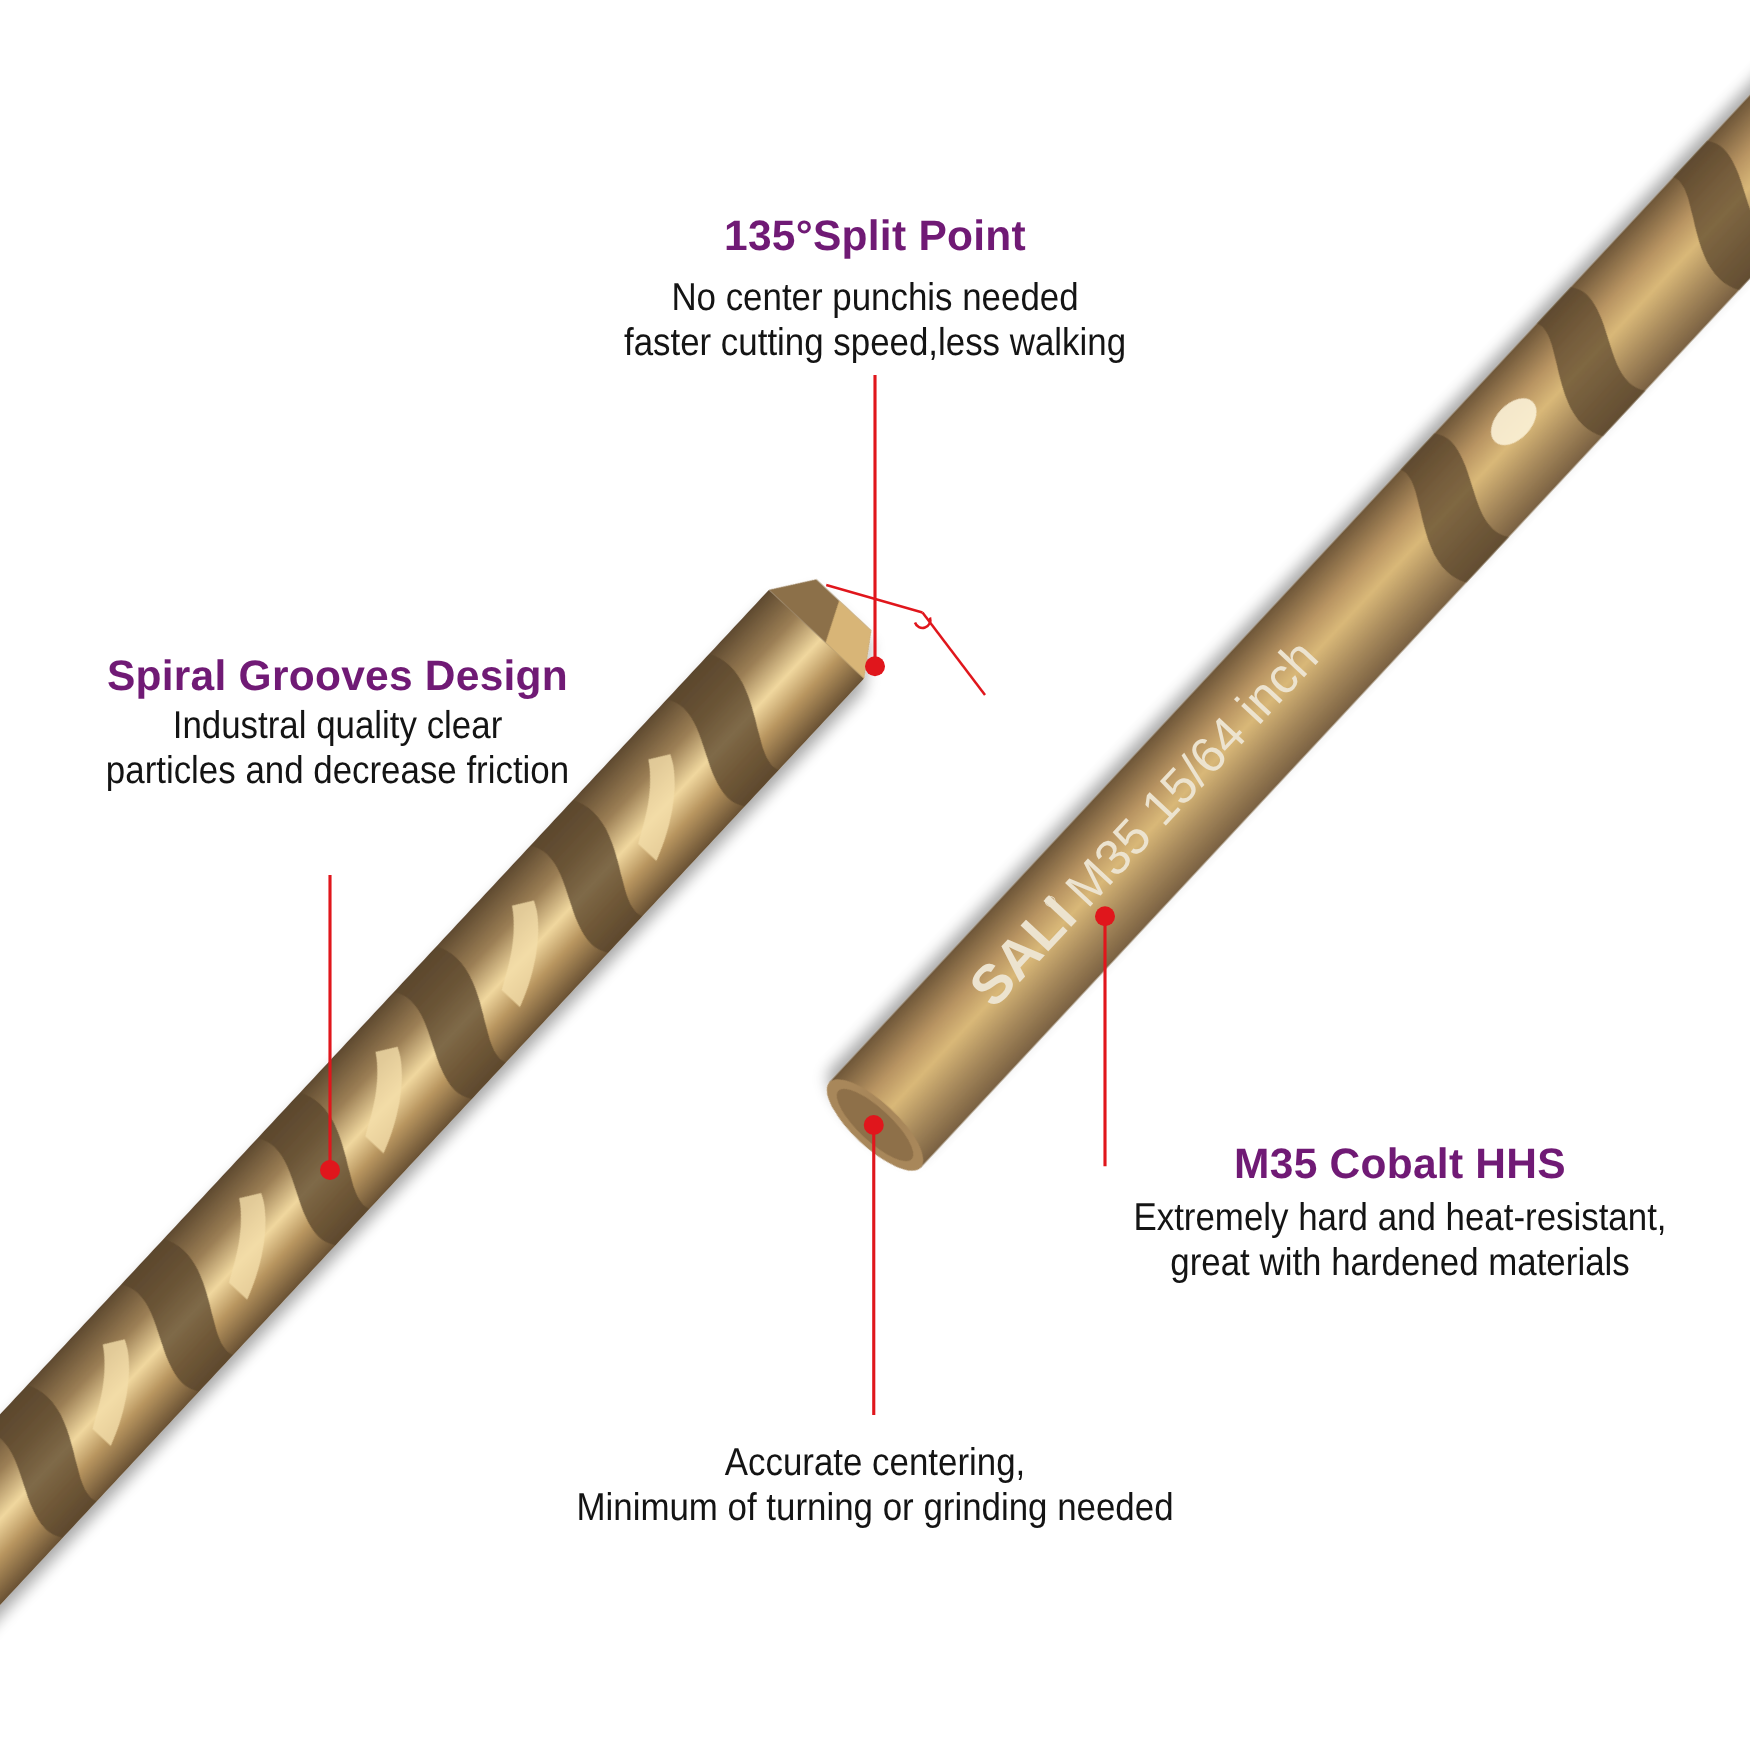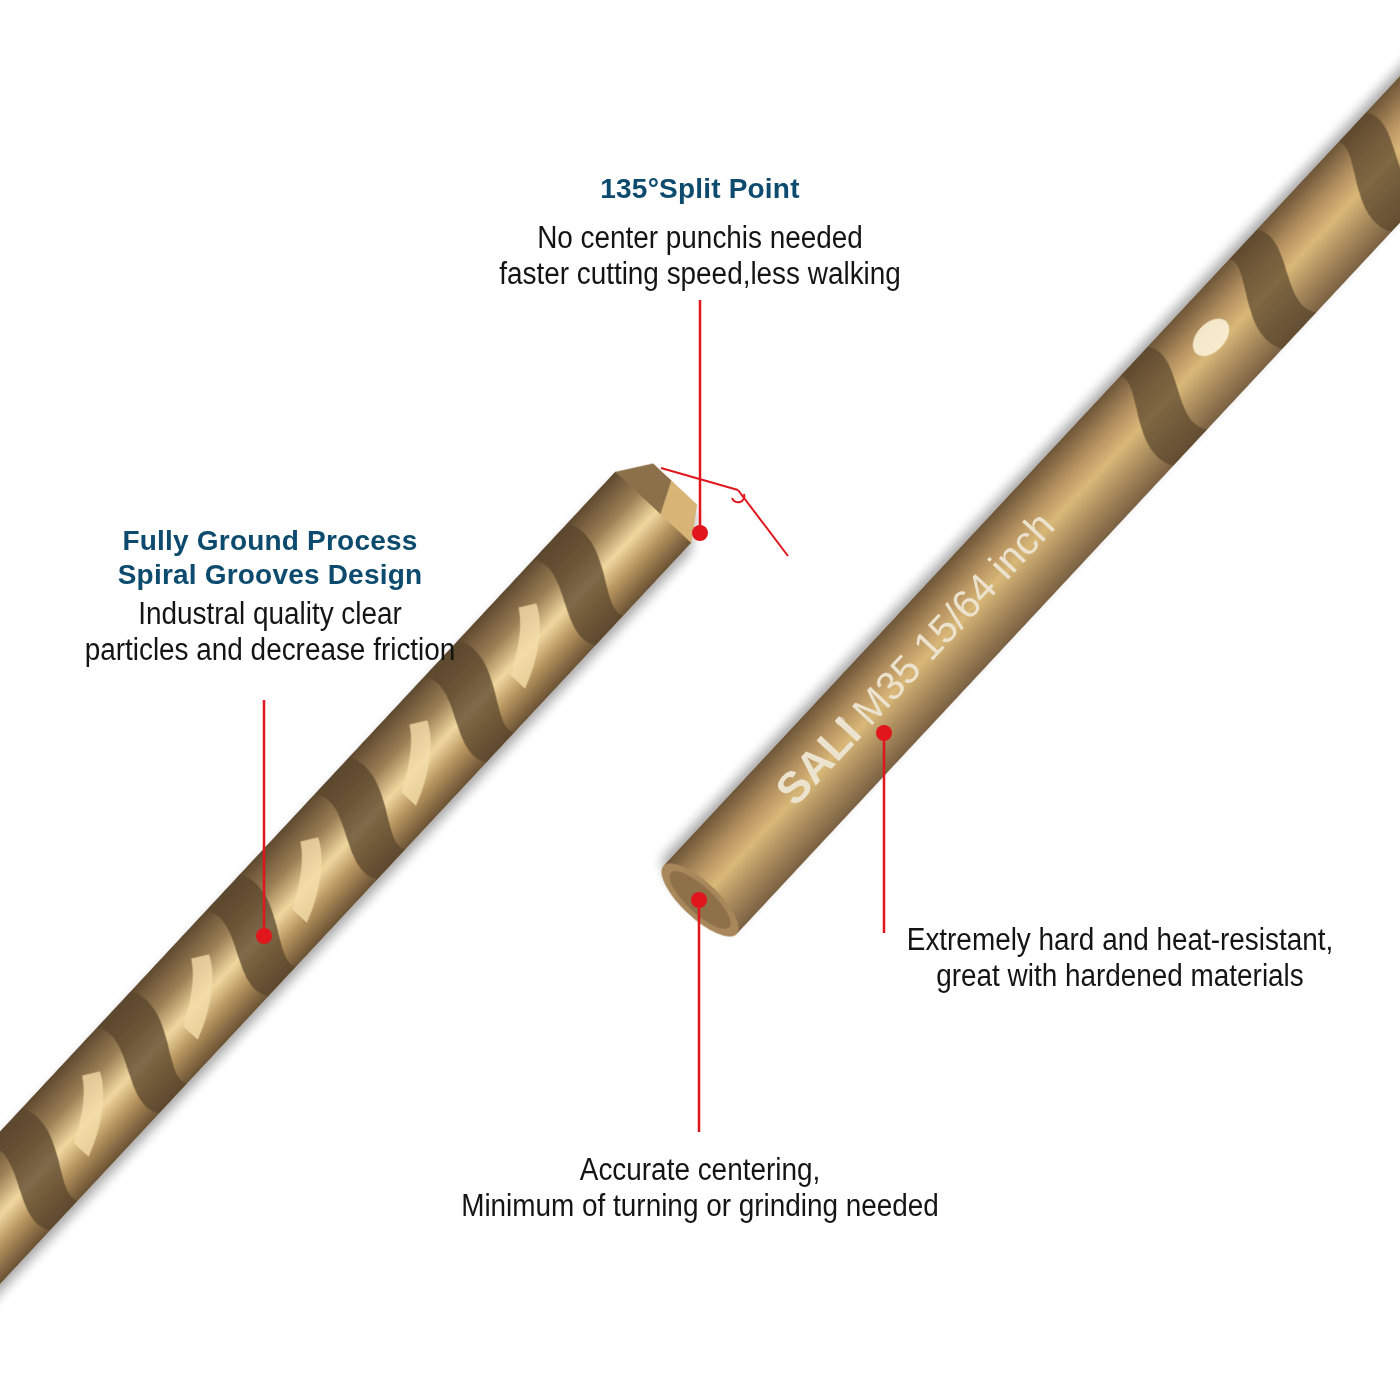--- a/index.html
+++ b/index.html
@@ -1,20 +1,20 @@
 <!DOCTYPE html>
 <html><head>
 <meta charset="utf-8">
 <style>
   html, body { margin: 0; padding: 0; background: #ffffff; }
   body { width: 1400px; height: 1400px; position: relative; overflow: hidden;
          font-family: "Liberation Sans", "DejaVu Sans", sans-serif; color: #111; }
   .art { position: absolute; left: 0; top: 0; width: 1400px; height: 1400px; }
   .callout { position: absolute; text-align: center; }
-  .callout .title { font-weight: bold; font-size: 28px; line-height: 34px; color: #0c4a6e; letter-spacing: 0.2px; }
+  .callout .title { font-weight: bold; font-size: 34px; line-height: 34px; color: #701a75; letter-spacing: 0.2px; }
   .callout .desc { font-size: 31px; line-height: 36px; color: #141414; transform: scaleX(0.9); transform-origin: center; white-space: nowrap; }
   #c-split  { left: 440px; top: 172px; width: 520px; }
   #c-ground { left: 40px;  top: 524px; width: 460px; }
   #c-ground .title { line-height: 34px; }
   #c-cobalt { left: 870px; top: 914px; width: 500px; }
   #c-shank  { left: 420px; top: 1144px; width: 560px; }
   .title-line { display: block; }
 </style>
 </head>
 <body>
@@ -110,27 +110,27 @@
   </g>
 </svg>
 
 <div class="callout" id="c-split">
   <div class="title">135°Split Point</div>
   <div class="desc" style="margin-top:14px">No center punchis needed</div>
   <div class="desc">faster cutting speed,less walking</div>
 </div>
 
 <div class="callout" id="c-ground">
-  <span class="title title-line">Fully Ground Process</span>
   <span class="title title-line">Spiral Grooves Design</span>
   <div class="desc" style="margin-top:4px">Industral quality clear</div>
   <div class="desc">particles and decrease friction</div>
 </div>
 
 <div class="callout" id="c-cobalt">
+  <div class="title">M35 Cobalt HHS</div>
   <div class="desc" style="margin-top:8px">Extremely hard and heat-resistant,</div>
   <div class="desc">great with hardened materials</div>
 </div>
 
 <div class="callout" id="c-shank">
   <div class="desc" style="margin-top:8px">Accurate centering,</div>
   <div class="desc">Minimum of turning or grinding needed</div>
 </div>
 
 </body></html>

